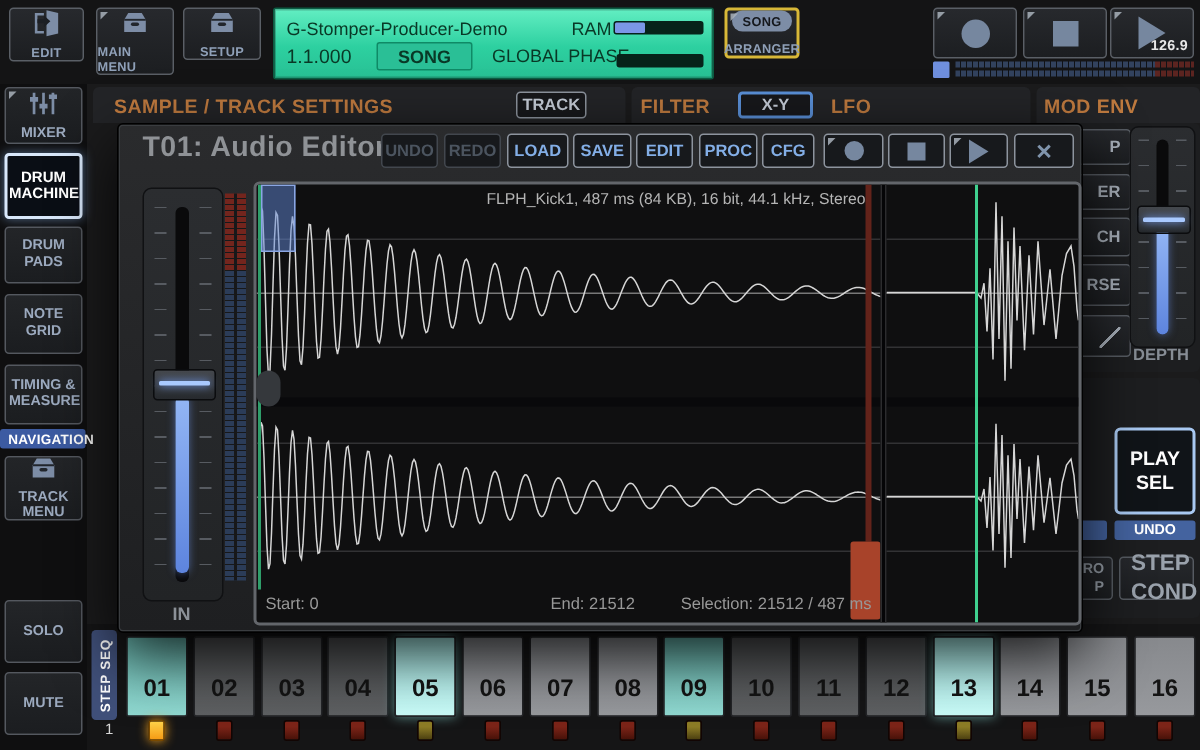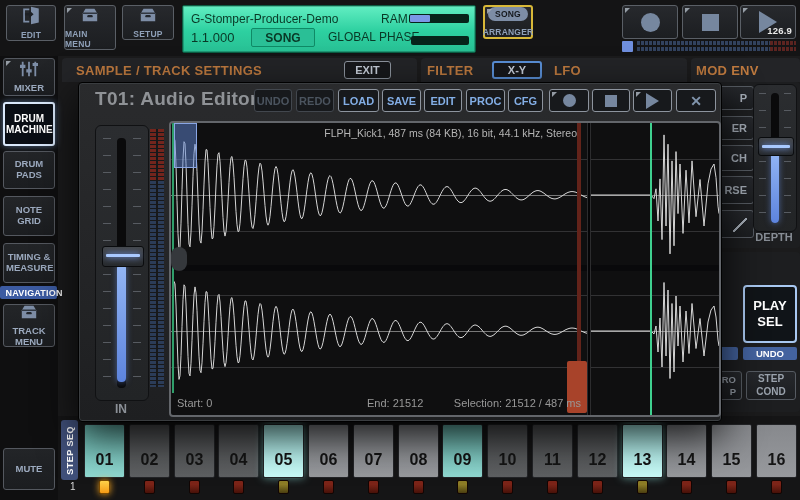--- a/index.html
+++ b/index.html
@@ -187,31 +187,34 @@
         <span style="width: 46px;">NAVIGATION</span>
       </div>
       <div class="side-btn" style="top: 248px; height: 43px;">
         <span><svg viewBox="0 0 24 20" width="24" height="18">
             <path d="M4 8 L7 3 h10 l3 5 v9 H4 Z" fill="#7d8da6"></path>
             <path d="M4 8 h16" stroke="#22262c" stroke-width="1.4"></path>
             <rect x="9" y="10" width="6" height="2.6" rx="1.3" fill="#22262c"></rect>
           </svg></span>
         <span style="width: 46px;">TRACK MENU</span>
       </div>
+      <div class="side-btn" style="top: 344px; height: 42px;">
+        <span style="width: 46px;">SOLO</span>
+      </div>
       <div class="side-btn" style="top: 392px; height: 42px;">
         <span style="width: 46px;">MUTE</span>
       </div>
     </div>
 
   <div class="sect" style="left:62px;width:355px;"></div>
   <div class="sect" style="left:421px;width:266px;"></div>
   <div class="sect" style="left:691px;width:109px;"></div>
   <span class="sect-h" style="left:76px;">SAMPLE / TRACK SETTINGS</span>
   <div class="mini-btn" style="left:344px;width:47px;">
-    <span>EXIT</span>
+    <span>TRACK</span>
   </div>
   <span class="sect-h" style="left:427px;">FILTER</span>
   <div class="mini-btn" style="left:492px;width:50px;border:2px solid #5a90d8;align-items:center;">
     <span>X-Y</span>
   </div>
   <span class="sect-h" style="left:554px;">LFO</span>
   <span class="sect-h" style="left:696px;">MOD ENV</span>
 
   <div class="abs" style="left:708px;top:82px;width:92px;height:166px;background:#1d1e20;border-radius:4px;"></div>
   <div class="abs" style="left:706px;top:252px;width:94px;height:160px;background:#1d1e20;border-radius:4px;"></div>
@@ -238,21 +241,21 @@
     <span style="width:40px;">PLAY SEL</span>
   </div>
   <div class="abs" style="left:743px;top:347px;width:54px;height:13px;background:#44639f;border-radius:2px;color:#fff;font-size:9.5px;font-weight:bold;display:flex;align-items:center;justify-content:center;">
     <span>UNDO</span>
   </div>
   <div class="abs" style="left:714px;top:347px;width:24px;height:13px;background:#44639f;border-radius:2px;"></div>
 
   <div class="abs" style="left:702px;top:371px;width:40px;height:29px;background:linear-gradient(#26282c,#1c1e21);border:1px solid #565b62;border-radius:3px;box-sizing:border-box;display:flex;align-items:center;justify-content:flex-end;color:#9aa2ac;font-size:9.5px;font-weight:bold;text-align:right;line-height:1.25;padding-right:5px;">
     <span style="width:16px;">RO P</span>
   </div>
-  <div class="abs" style="left:746px;top:371px;width:50px;height:29px;background:linear-gradient(#26282c,#1c1e21);border:1px solid #565b62;border-radius:3px;box-sizing:border-box;display:flex;align-items:center;justify-content:center;color:#9aa2ac;font-size:10px;font-weight:bold;text-align:center;line-height:1.25;">
+  <div class="abs" style="left:746px;top:371px;width:50px;height:29px;background:linear-gradient(#26282c,#1c1e21);border:1px solid #565b62;border-radius:3px;box-sizing:border-box;display:flex;align-items:center;justify-content:center;color:#9aa2ac;font-size:15px;font-weight:bold;text-align:center;line-height:1.25;">
     <span style="width:34px;">STEP COND</span>
   </div>
 
   <div class="abs" style="left:58px;top:416px;width:742px;height:84px;background:#151516;"></div>
   <div class="abs" style="left:61px;top:420px;width:17px;height:60px;background:#40507a;border-radius:3px;display:flex;align-items:center;justify-content:center;">
     <span style="writing-mode:vertical-rl;transform:rotate(180deg);color:#fff;font-size:9px;font-weight:bold;letter-spacing:.5px;">STEP SEQ</span>
   </div>
   <span class="abs" style="left:70px;top:481px;color:#d8d8d8;font-size:10px;">1</span>
   <div id="steps">
       <div class="step dark on" style="left: 84px;">

